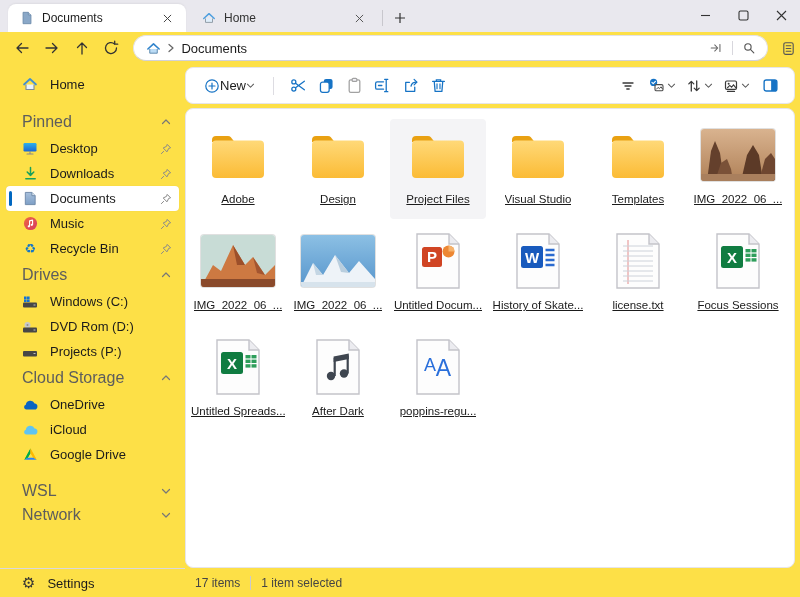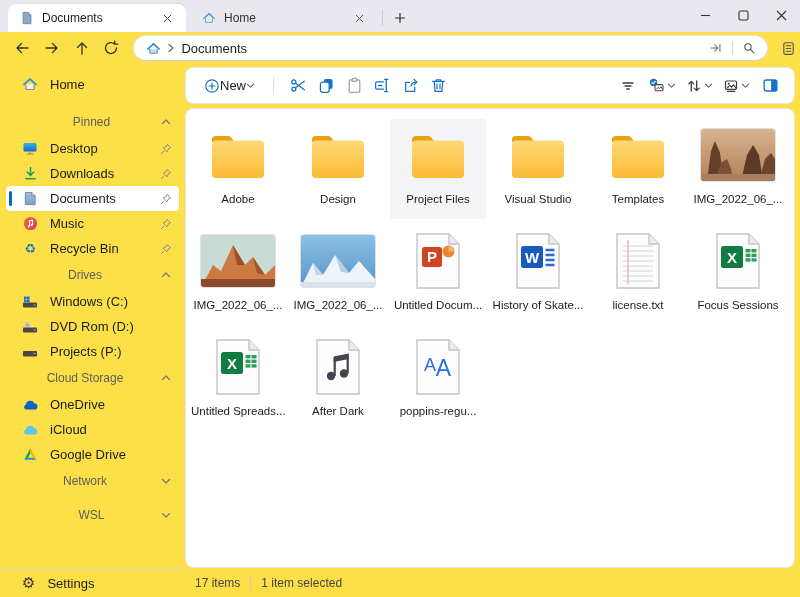--- a/index.html
+++ b/index.html
@@ -31,37 +31,37 @@
 
   
   .sidebar { position:absolute; left:0; top:64px; width:185px; height:504px; padding:6px 6px 0 6px; overflow:hidden; font-size:13px; }
   .srow { display:flex; align-items:center; height:25px; padding:0 6px 0 16px; border-radius:4px; position:relative; }
   .srow.home { height:28px; margin-bottom:14px; }
   .srow.sel { background:#ffffff; box-shadow:0 0 1px rgba(0,0,0,.12); }
   .srow.sel::before { content:""; position:absolute; left:3px; top:5px; width:3px; height:15px; border-radius:2px; background:#0067c0; }
   .sic { width:16px; height:16px; display:flex; align-items:center; justify-content:center; margin-right:12px; flex:none; }
   .slb { flex:1; white-space:nowrap; overflow:hidden; }
   .pin { width:14px; height:14px; display:flex; align-items:center; justify-content:center; }
-  .shead { display:flex; align-items:center; height:20px; padding:0 8px 0 16px; color:#5d5d5d; font-size:12px;text-align:center; }
+  .shead { display:flex; align-items:center; height:20px; padding:0 8px 0 16px; color:#5d5d5d; font-size:16px; }
   .shead .shlb { flex:1; }
   .mt16 { margin-top:4px;gap:13px; } .mt14 { margin-top:14px; } .mt4 { margin-top:4px; }
   .glyph { font-family:"DejaVu Sans",sans-serif; }
 
   
   .toolbar { position:absolute; left:185px; top:67px; width:610px; height:37px; background:#ffffff; border:1px solid #e6e5ea; border-radius:8px; display:flex; align-items:center; padding:0 10px; }
   .newbtn { display:flex; align-items:center; gap:0; padding:4px 8px; border-radius:4px; font-size:13px; }
   .tdiv { width:1px; height:18px; background:#dddce2; margin:0 10px; }
   .tbtn { width:28px; height:28px; display:flex; align-items:center; justify-content:center; border-radius:4px; }
   .tb-right { margin-left:auto; display:flex; align-items:center; gap:2px; }
   .chevbtn { display:flex; align-items:center; gap:2px; padding:4px 4px; border-radius:4px; }
 
   
   .content { position:absolute; left:185px; top:108px; width:610px; height:460px; background:#ffffff; border:1px solid #e6e5ea; border-radius:8px; overflow:hidden; }
   .grid { display:grid; grid-template-columns:repeat(6,96px); column-gap:4px; row-gap:6px; padding:10px 0 0 4px; }
-  .fitem { width:96px; height:100px; display:flex; flex-direction:column; align-items:center; border-radius:4px; padding-top:4px; }
+  .fitem { width:96px; height:100px; display:flex; flex-direction:column; align-items:center; border-radius:4px; padding-top:4px;text-decoration:underline; }
   .fitem.sel { background:#f4f4f6; }
   .ficon { height:64px; display:flex; align-items:center; justify-content:center; }
   .flabel { margin-top:6px; font-size:11.5px; max-width:94px; white-space:nowrap; overflow:hidden; text-align:center; color:#1b1b1b; }
   .thumb { border-radius:3px; box-shadow:0 0 0 1px rgba(0,0,0,.12); }
 
   
   .bottombar { position:absolute; left:0; top:568px; width:800px; height:29px; display:flex; align-items:center; }
   .settingszone { width:185px; height:29px; display:flex; align-items:center; border-top:1px solid #d9d8de; padding-left:22px; gap:12px; font-size:13px; }
   .statuszone { display:flex; align-items:center; gap:10px; padding-left:10px; font-size:12px; color:#444; }
   .sbdiv { width:1px; height:14px; background:#c9c9ce; }
@@ -382,30 +382,30 @@
             <polygon points="8,1.5 8,6.5 5,11.5 1.5,13.5" fill="#00ac47" transform=""></polygon>
             <polygon points="8,1.5 1.5,13.5 5,11.5 8,6.5" fill="#00ac47"></polygon>
             <polygon points="8,1.5 8,6.5 11,11.5 14.5,13.5" fill="#ffba00"></polygon>
             <polygon points="8,1.5 14.5,13.5 11,11.5 8,6.5" fill="#ffba00"></polygon>
             <polygon points="1.5,13.5 14.5,13.5 11,11.5 5,11.5" fill="#2684fc"></polygon>
           </svg>
       </span>
       <span class="slb">Google Drive</span>
     </div>
 
+    <div class="shead mt14">
+      <span class="shlb">WSL</span>
+      <span>
+        <svg width="10" height="8" viewBox="0 0 10 8">
+            <path d="M1.5 2.5 5 6l3.5-3.5" fill="none" stroke="#777" stroke-width="1.2" stroke-linecap="round" stroke-linejoin="round"></path>
+          </svg>
+      </span>
+    </div>
     <div class="shead mt16">
       <span class="shlb">Network</span>
-      <span>
-        <svg width="10" height="8" viewBox="0 0 10 8">
-            <path d="M1.5 2.5 5 6l3.5-3.5" fill="none" stroke="#777" stroke-width="1.2" stroke-linecap="round" stroke-linejoin="round"></path>
-          </svg>
-      </span>
-    </div>
-    <div class="shead mt14">
-      <span class="shlb">WSL</span>
       <span>
         <svg width="10" height="8" viewBox="0 0 10 8">
             <path d="M1.5 2.5 5 6l3.5-3.5" fill="none" stroke="#777" stroke-width="1.2" stroke-linecap="round" stroke-linejoin="round"></path>
           </svg>
       </span>
     </div>
 
   </div>
 
   <div class="toolbar">

